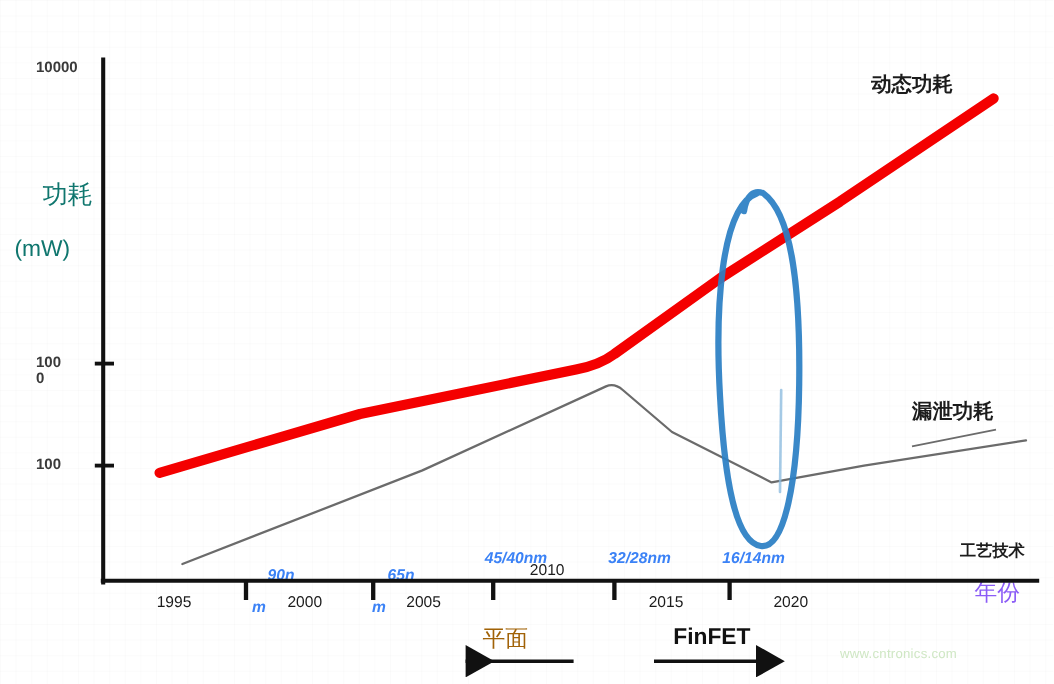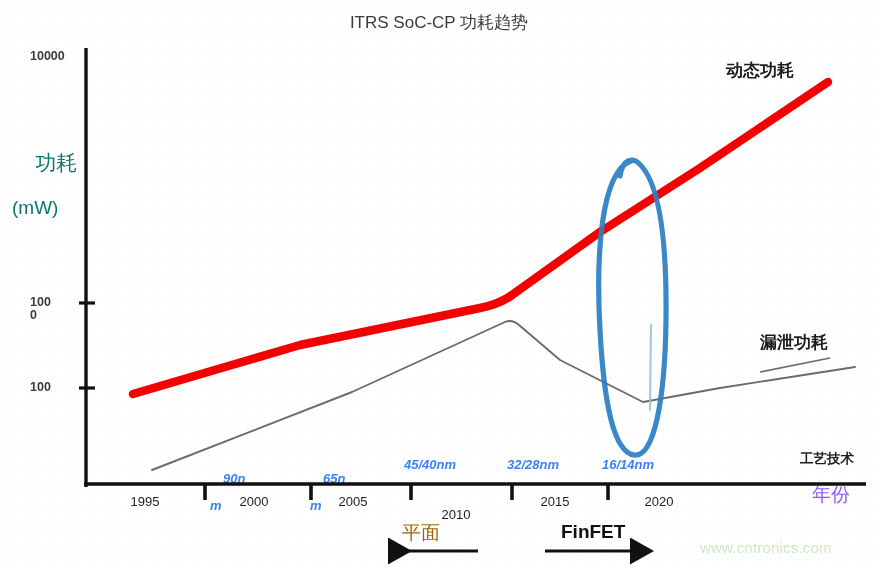--- a/index.html
+++ b/index.html
@@ -117,47 +117,46 @@
   #label-finfet {
     left: 561px;
     top: 522px;
     font-size: 19px;
     color: #111;
     font-weight: 700;
   }
   #watermark {
     left: 700px;
     top: 540px;
-    font-size: 15px;
+    font-size: 11px;
     color: #cfe7c4;
     letter-spacing: 0.2px;
   }
 </style>
 </head>
 <body>
 
 <div id="stage">
 
   <div id="bg-grid"></div>
 
-  <div class="lbl" id="chart-title">ITRS SoC-CP 功耗趋势</div>
 
   <div class="lbl ytick-label" id="ytick-10000">10000</div>
   <div class="lbl ytick-label" id="ytick-1000"><span>100</span><br><span>0</span></div>
   <div class="lbl ytick-label" id="ytick-100">100</div>
 
   <div class="lbl" id="yaxis-title">
     <span>功耗</span>
     <span class="unit">(mW)</span>
   </div>
 
   <div class="lbl xtick-label" style="left:110px; top:495px;">1995</div>
   <div class="lbl xtick-label" style="left:219px; top:495px;">2000</div>
   <div class="lbl xtick-label" style="left:318px; top:495px;">2005</div>
-  <div class="lbl xtick-label" style="left:421px; top:508px;">2010</div>
+  <div class="lbl xtick-label" style="left:421px; top:468px;">2010</div>
   <div class="lbl xtick-label" style="left:520px; top:495px;">2015</div>
   <div class="lbl xtick-label" style="left:624px; top:495px;">2020</div>
 
   <div class="lbl node-label" style="left:192px; top:458px; width:70px;">
     <span>90n</span>
     <span class="wrap">m</span>
   </div>
   <div class="lbl node-label" style="left:292px; top:458px; width:70px;">
     <span>65n</span>
     <span class="wrap">m</span>

